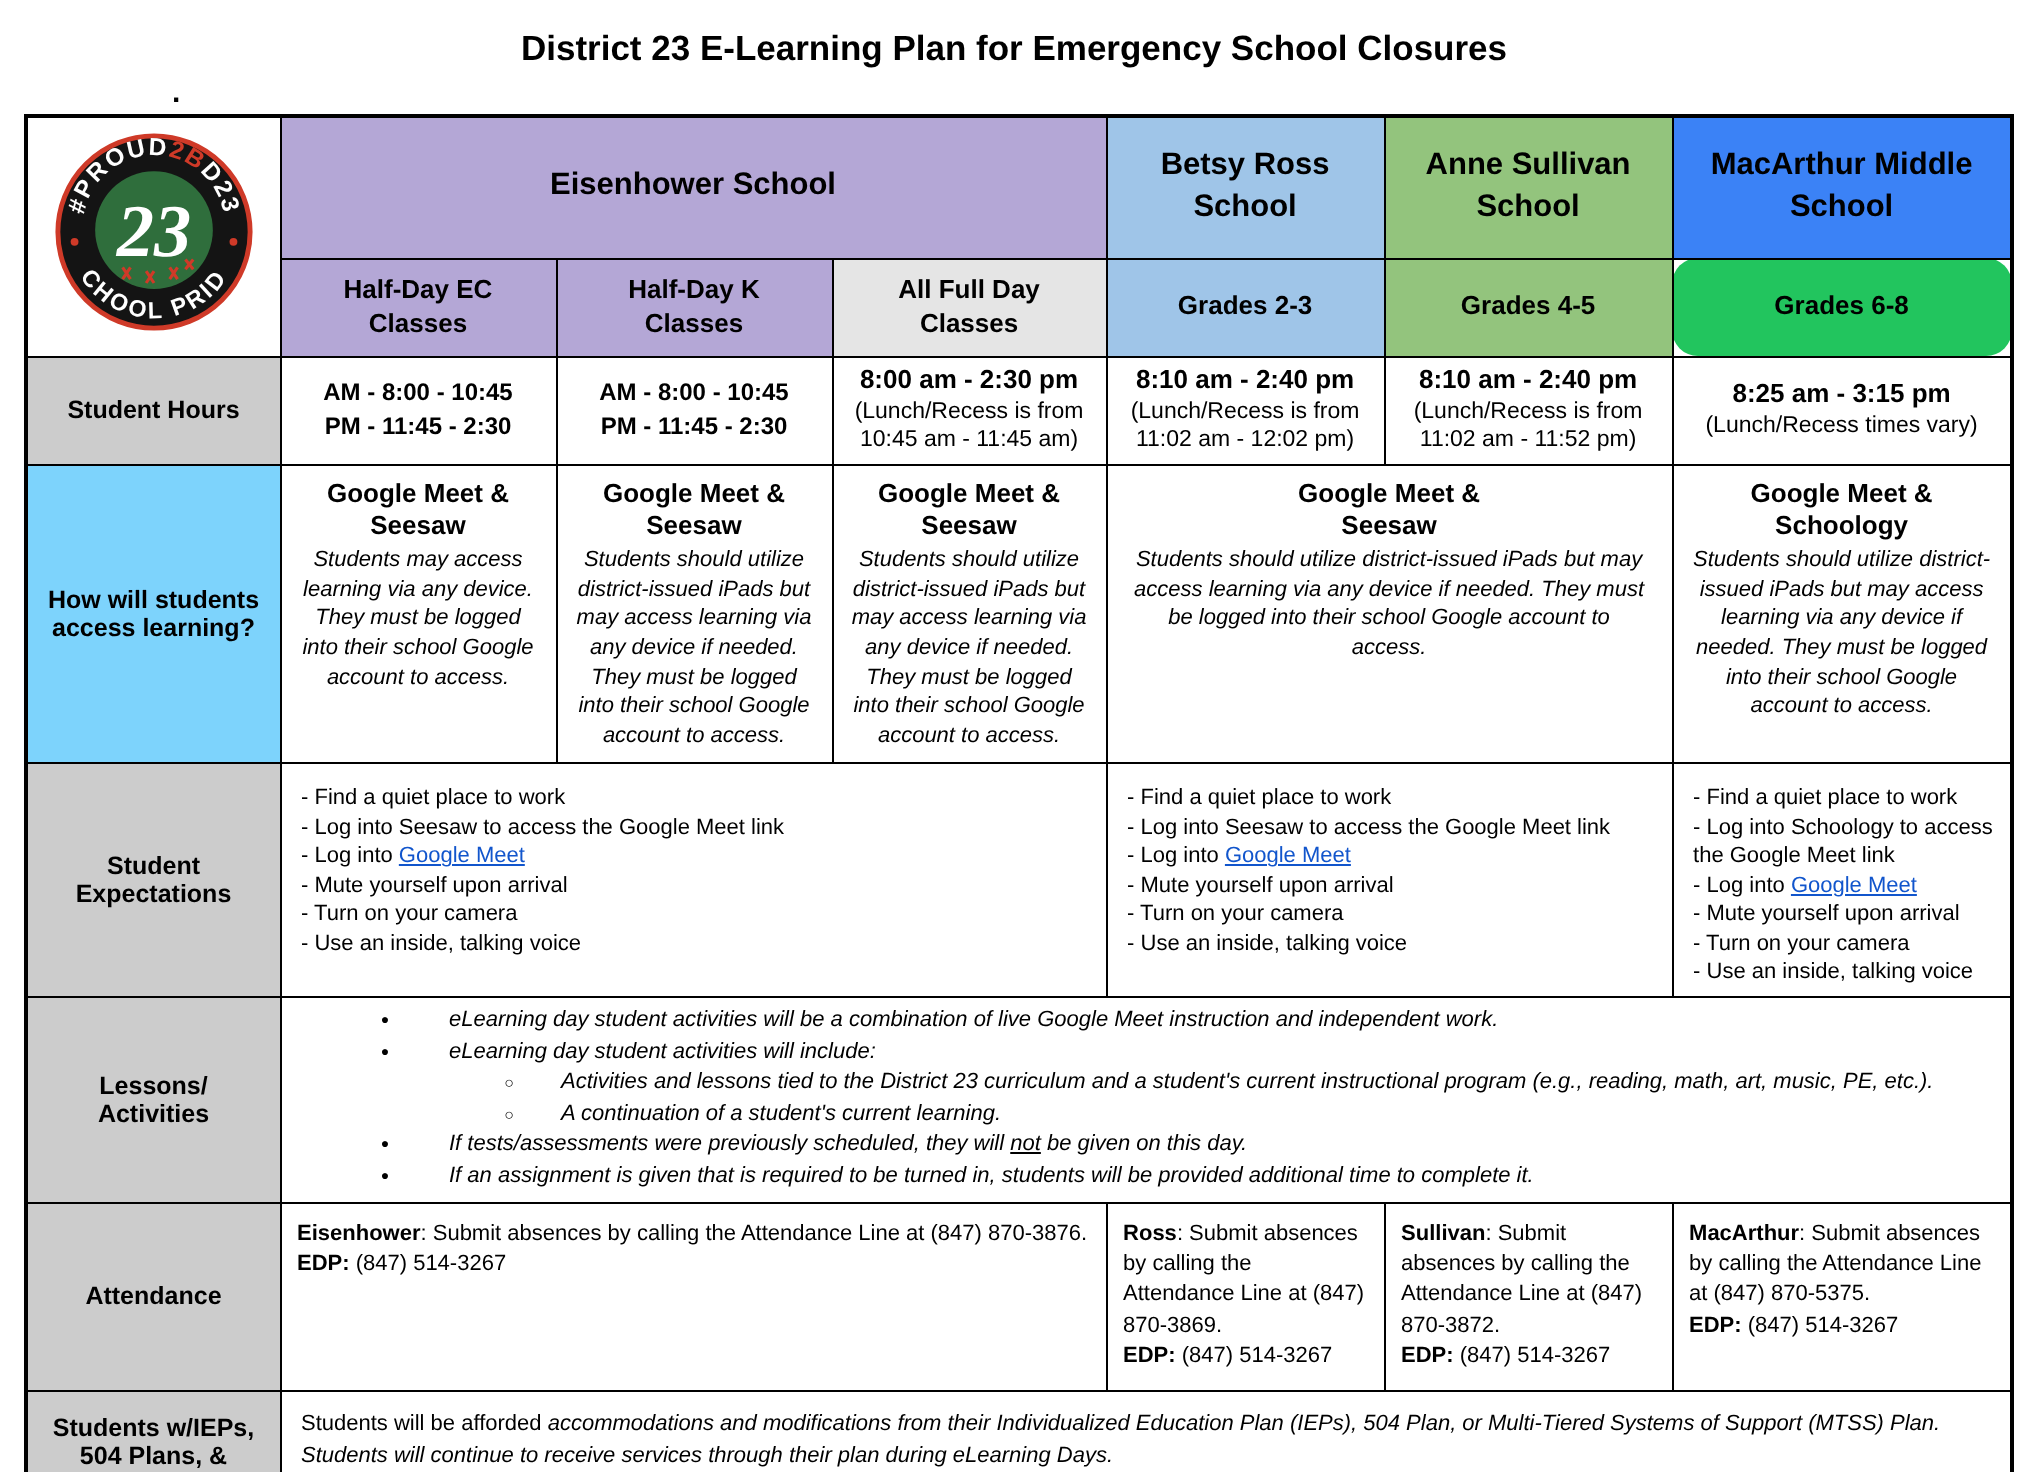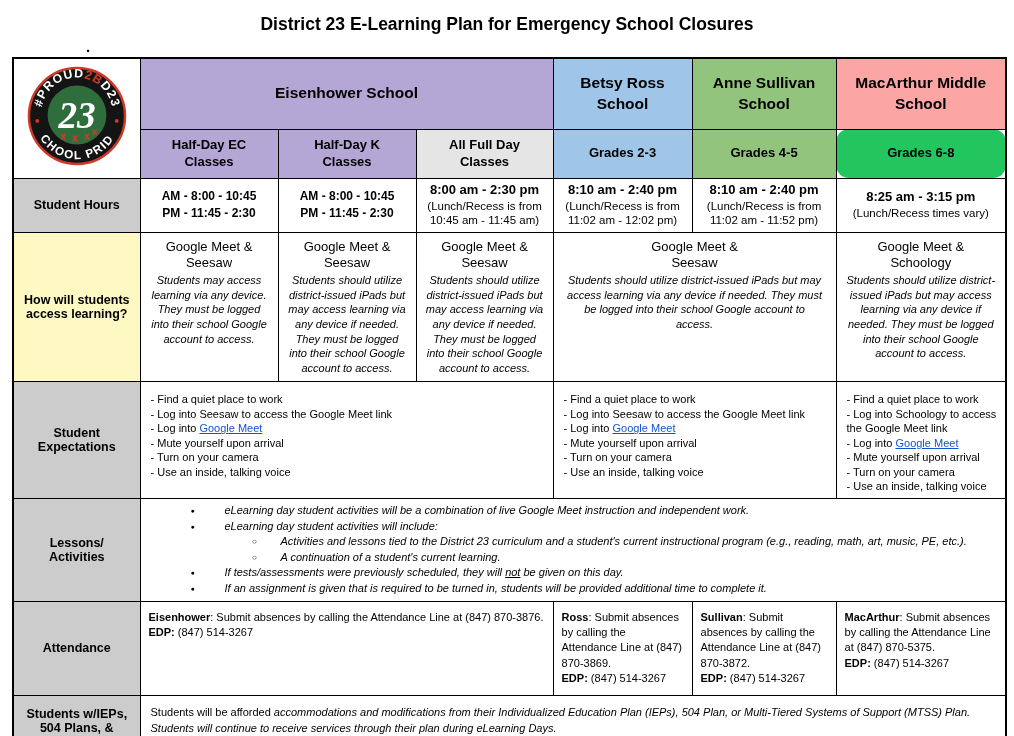--- a/index.html
+++ b/index.html
@@ -13,21 +13,21 @@
   .pre { white-space: pre-line; }
   .label-cell { font-weight: bold; font-size: 12.5px; text-align: center; vertical-align: middle; padding: 4px; }
   .logo-cell { background: #fff; text-align: center; vertical-align: middle; }
   .school-cell { font-weight: bold; font-size: 15.5px; text-align: center; vertical-align: middle; line-height: 1.35; }
   .sub-cell { font-weight: bold; font-size: 13px; text-align: center; vertical-align: middle; line-height: 1.3; }
   .hours-cell { text-align: center; vertical-align: middle; padding: 3px; }
   .hours-plain { font-weight: bold; font-size: 12px; line-height: 1.45; }
   .hours-main { font-weight: bold; font-size: 13px; line-height: 1.3; }
   .hours-sub { font-size: 11.5px; line-height: 1.25; }
   .access-cell { text-align: center; vertical-align: top; padding: 6px 8px; }
-  .access-title { font-weight: normal; font-size: 13px; line-height: 1.25; margin-bottom: 2px; }
+  .access-title { font-weight: bold; font-size: 13px; line-height: 1.25; margin-bottom: 2px; }
   .access-body { font-style: italic; font-size: 11px; line-height: 1.33; }
   .exp-cell { vertical-align: top; padding: 10px 8px 4px 10px; font-size: 11px; line-height: 1.32; }
   .exp-line { display: block; }
   .link { color: #1155cc; text-decoration: underline; cursor: pointer; }
   .lessons-cell { vertical-align: middle; padding: 4px 8px; font-size: 11px; }
   .brow { display: flex; align-items: flex-start; line-height: 1.42; font-style: italic; }
   .bmark { flex: 0 0 12px; text-align: center; font-size: 7px; line-height: 15px; }
   .l1 .bmark { margin-left: 38px; }
   .l2 .bmark { margin-left: 100px; font-size: 8px; }
   .btxt { padding-left: 26px; }
@@ -80,21 +80,21 @@
         </text>
         <circle cx="11.5" cy="57" r="2" fill="#cf3a28"></circle>
         <circle cx="92.5" cy="57" r="2" fill="#cf3a28"></circle>
       </svg>
     </td>
     <td class="school-cell" colspan="3" style="height: 70px; background-color: rgb(180, 167, 214);">Eisenhower School</td>
     <td class="school-cell pre" style="background-color: rgb(159, 197, 232);">Betsy Ross
 School</td>
     <td class="school-cell pre" style="background-color: rgb(147, 196, 125);">Anne Sullivan
 School</td>
-    <td class="school-cell pre" style="background-color: #fca5a5;">MacArthur Middle
+    <td class="school-cell pre" style="background-color: #3b82f6;">MacArthur Middle
 School</td>
   </tr>
 
   <tr>
     <td class="sub-cell pre" style="height: 48px; background-color: rgb(180, 167, 214);">Half-Day EC
 Classes</td>
     <td class="sub-cell pre" style="background-color: rgb(180, 167, 214);">Half-Day K
 Classes</td>
     <td class="sub-cell pre" style="background-color: #e5e5e5;">All Full Day
 Classes</td>
@@ -125,21 +125,21 @@
       <div class="hours-main">8:10 am - 2:40 pm</div>
       <div class="hours-sub">(Lunch/Recess is from 11:02 am - 11:52 pm)</div>
     </td>
     <td class="hours-cell">
       <div class="hours-main">8:25 am - 3:15 pm</div>
       <div class="hours-sub">(Lunch/Recess times vary)</div>
     </td>
   </tr>
 
   <tr>
-    <td class="label-cell pre" style="height: 148px; background-color: #fef9c3;">How will students
+    <td class="label-cell pre" style="height: 148px; background-color: #7dd3fc;">How will students
 access learning?</td>
     <td class="access-cell">
       <div class="access-title pre">Google Meet &amp;
 Seesaw</div>
       <div class="access-body">Students may access learning via any device. They must be logged into their school Google account to access.</div>
     </td>
     <td class="access-cell">
       <div class="access-title pre">Google Meet &amp;
 Seesaw</div>
       <div class="access-body">Students should utilize district-issued iPads but may access learning via any device if needed. They must be logged into their school Google account to access.</div>

